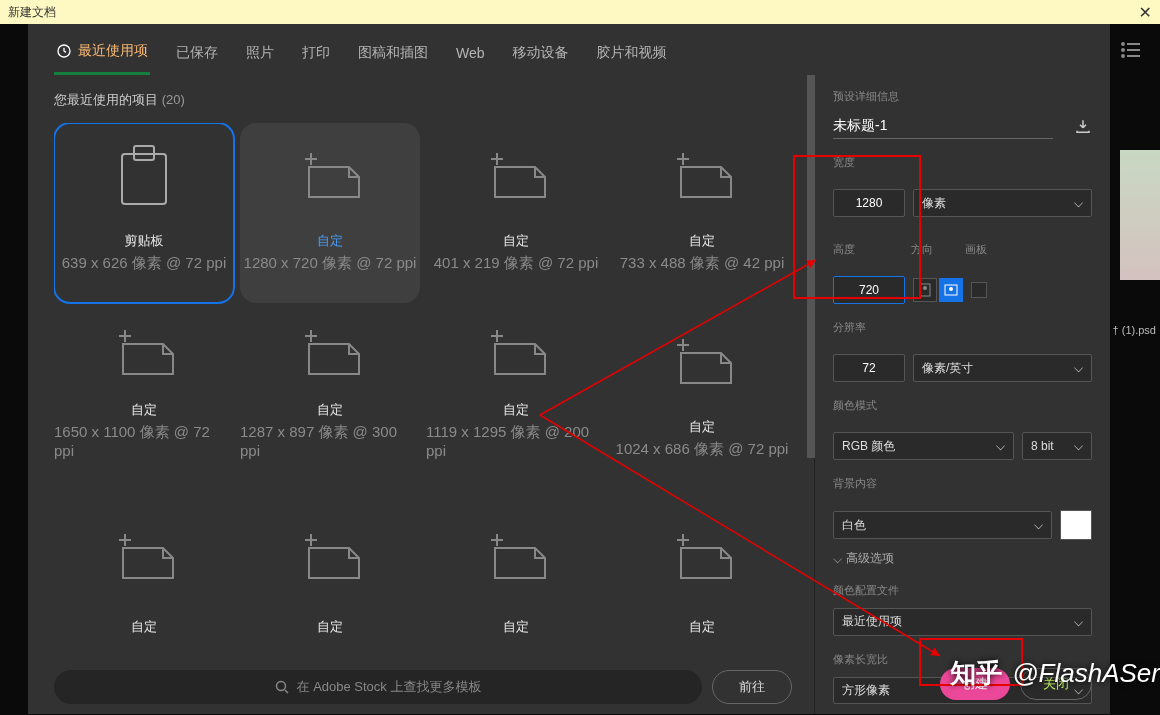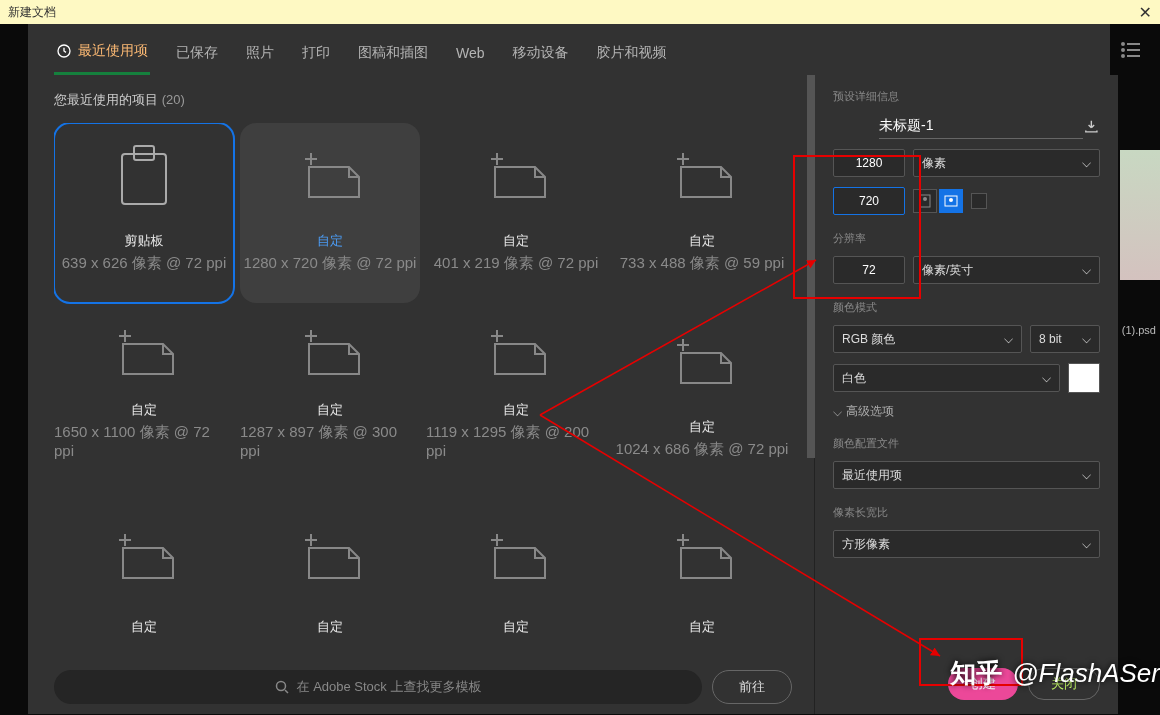--- a/index.html
+++ b/index.html
@@ -25,24 +25,24 @@
 .card .sub { font-size: 15px; color: #8a8a8a; margin-top: 4px; }
 .clipboard-icon rect, .clipboard-icon path { stroke: #aaa; stroke-width: 2; fill: none; }
 .page-icon path, .page-icon polyline { stroke: #888; stroke-width: 2; fill: none; }
 .page-icon .plus { stroke: #888; stroke-width: 2; }
 .searchbar { margin-top: 16px; display: flex; gap: 10px; align-items: center; }
 .searchbox { flex: 1; height: 34px; background: #252525; border-radius: 17px; display: flex; align-items: center; justify-content: center; gap: 8px; color: #888; font-size: 13px; cursor: text; }
 .go-btn { width: 80px; height: 34px; border: 1px solid #666; border-radius: 17px; display: flex; align-items: center; justify-content: center; color: #ddd; font-size: 13px; cursor: pointer; }
 .right { width: 304px; background: #323232; border-left: 1px solid #222; padding: 14px 18px 10px 18px; display: flex; flex-direction: column; gap: 10px; font-size: 12px; color: #aaa; position: relative; }
 .right .scrollbar-l { position: absolute; left: -8px; top: 0; width: 8px; height: 60%; background: #555; }
 .preset-name { display: flex; align-items: center; justify-content: space-between; }
-.preset-name input { background: transparent; border: none; color: #fff; font-size: 14px; width: 220px; outline: none; border-bottom: 1px solid #666; padding: 4px 0; margin-left: 46px; }
+.preset-name input { background: transparent; border: none; color: #fff; font-size: 14px; width: 220px; outline: none; border-bottom: 1px solid #666; padding: 4px 0; }
 .dl-icon { width: 18px; height: 18px; cursor: pointer; }
 .label { font-size: 11px; color: #888; margin-top: 6px; }
-.row { display: flex; gap: 8px; align-items: center; }
+.row { display: flex; gap: 8px; align-items: center; margin-top: 9px; }
 .num-input { width: 72px; height: 28px; background: #2a2a2a; border: 1px solid #555; color: #fff; font-size: 12px; text-align: center; border-radius: 2px; }
 .num-input.active { border: 1px solid #1473e6; }
 .unit-sel { flex: 1; height: 28px; background: #2a2a2a; border: 1px solid #555; color: #ddd; font-size: 12px; padding: 0 8px; border-radius: 2px; display: flex; align-items: center; justify-content: space-between; cursor: pointer; }
 .sel { height: 28px; background: #2a2a2a; border: 1px solid #555; color: #ddd; font-size: 12px; padding: 0 8px; border-radius: 2px; display: flex; align-items: center; justify-content: space-between; cursor: pointer; }
 .orient { display: flex; gap: 2px; }
 .orient .ob { width: 24px; height: 24px; border: 1px solid #555; display: flex; align-items: center; justify-content: center; cursor: pointer; background: #2a2a2a; }
 .orient .ob.sel-o { background: #1473e6; border-color: #1473e6; }
 .cbx { width: 16px; height: 16px; border: 1px solid #555; background: #2a2a2a; cursor: pointer; }
 .swatch { width: 32px; height: 30px; background: #fff; border: 1px solid #555; cursor: pointer; }
 .adv { display: flex; align-items: center; gap: 4px; cursor: pointer; color: #aaa; }
@@ -161,21 +161,21 @@
           <div class="card">
             <div class="thumb">
               <svg width="70" height="56" class="page-icon">
                 <path d="M14 20 h40 a0 0 0 0 1 0 0 l10 10 v20 h-50 z"></path>
                 <polyline points="54,20 54,30 64,30"></polyline>
                 <line class="plus" x1="10" y1="12" x2="22" y2="12"></line>
                 <line class="plus" x1="16" y1="6" x2="16" y2="18"></line>
               </svg>
             </div>
             <div class="title">自定</div>
-            <div class="sub">733 x 488 像素 @ 59 ppi</div>
+            <div class="sub">733 x 488 像素 @ 42 ppi</div>
           </div>
           <div class="card">
             <div class="thumb">
               <svg width="70" height="56" class="page-icon">
                 <path d="M14 20 h40 a0 0 0 0 1 0 0 l10 10 v20 h-50 z"></path>
                 <polyline points="54,20 54,30 64,30"></polyline>
                 <line class="plus" x1="10" y1="12" x2="22" y2="12"></line>
                 <line class="plus" x1="16" y1="6" x2="16" y2="18"></line>
               </svg>
             </div>
@@ -283,28 +283,34 @@
     <div class="right">
       <div class="scrollbar-l"></div>
       <div class="label" style="margin-top:0">预设详细信息</div>
       <div class="preset-name">
         <input value="未标题-1" style="">
         <svg class="dl-icon" viewBox="0 0 24 24">
             <path d="M12 3v10m0 0l-4-4m4 4l4-4M4 17v2h16v-2" stroke="#ccc" stroke-width="2" fill="none"></path>
           </svg>
       </div>
 
+      <div class="label">宽度</div>
       <div class="row">
         <input class="num-input" value="1280" style="">
         <div class="unit-sel">
             <span>像素</span>
             <span>⌵</span>
           </div>
       </div>
 
+      <div class="row" style="gap:28px">
+        <div class="label">高度</div>
+        <div class="label" style="margin-left:28px">方向</div>
+        <div class="label" style="margin-left:4px">画板</div>
+      </div>
       <div class="row">
         <input class="num-input active" value="720" style="">
         <div class="orient">
           <div class="ob">
               <svg width="12" height="14">
                 <rect x="1" y="1" width="10" height="12" stroke="#888" fill="none"></rect>
                 <circle cx="6" cy="5" r="2" fill="#888"></circle>
               </svg>
             </div>
           <div class="ob sel-o">
@@ -331,20 +337,21 @@
         <div class="sel" style="flex:1">
             <span>RGB 颜色</span>
             <span>⌵</span>
           </div>
         <div class="sel" style="width:70px">
             <span>8 bit</span>
             <span>⌵</span>
           </div>
       </div>
 
+      <div class="label">背景内容</div>
       <div class="row">
         <div class="sel" style="flex:1">
             <span>白色</span>
             <span>⌵</span>
           </div>
         <div class="swatch"></div>
       </div>
 
       <div class="adv">
           <span class="chev">⌵</span>

